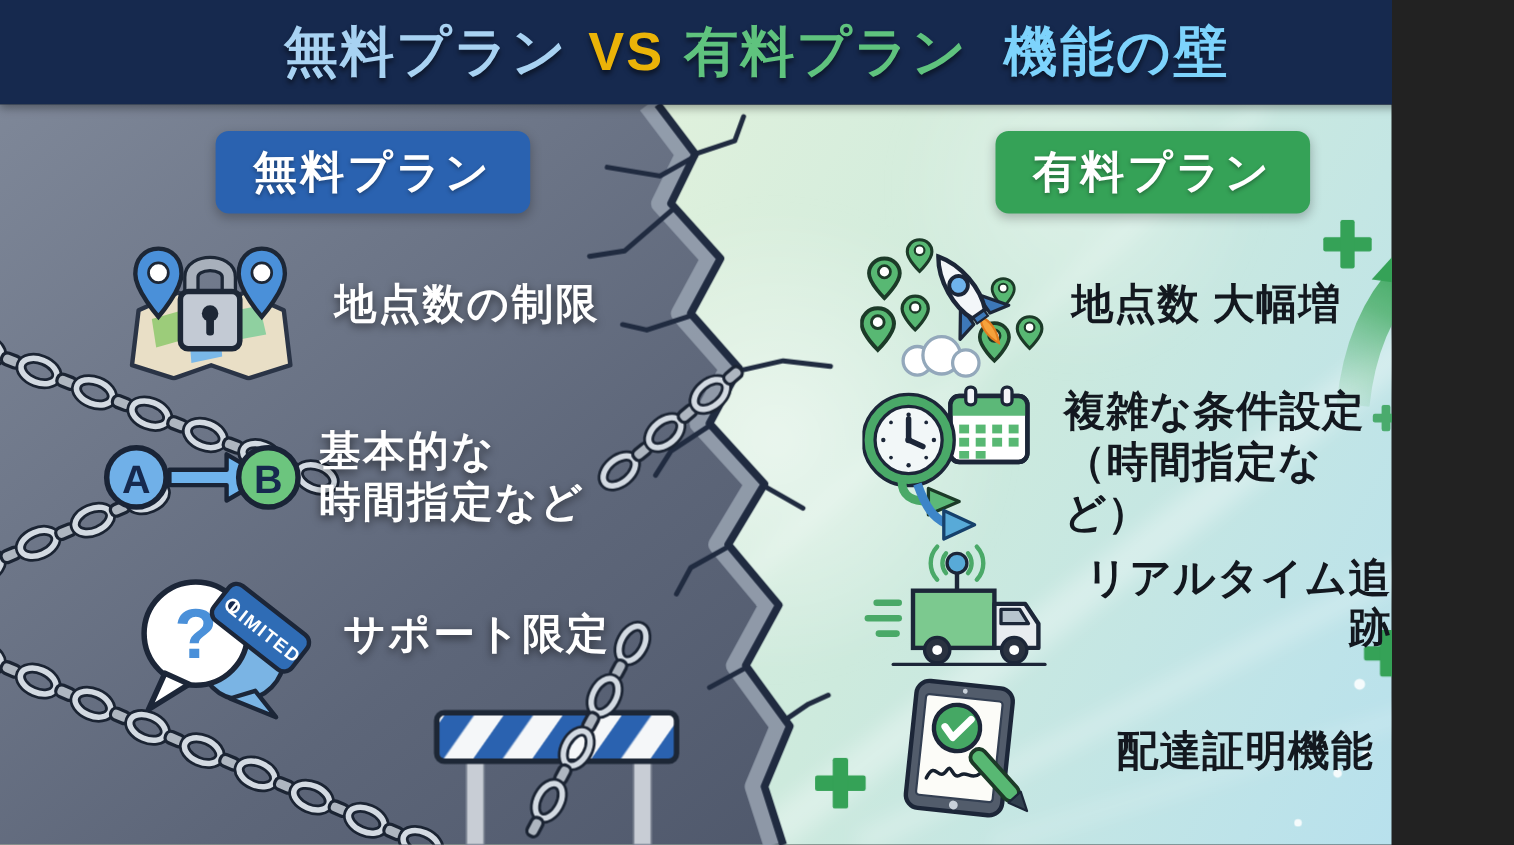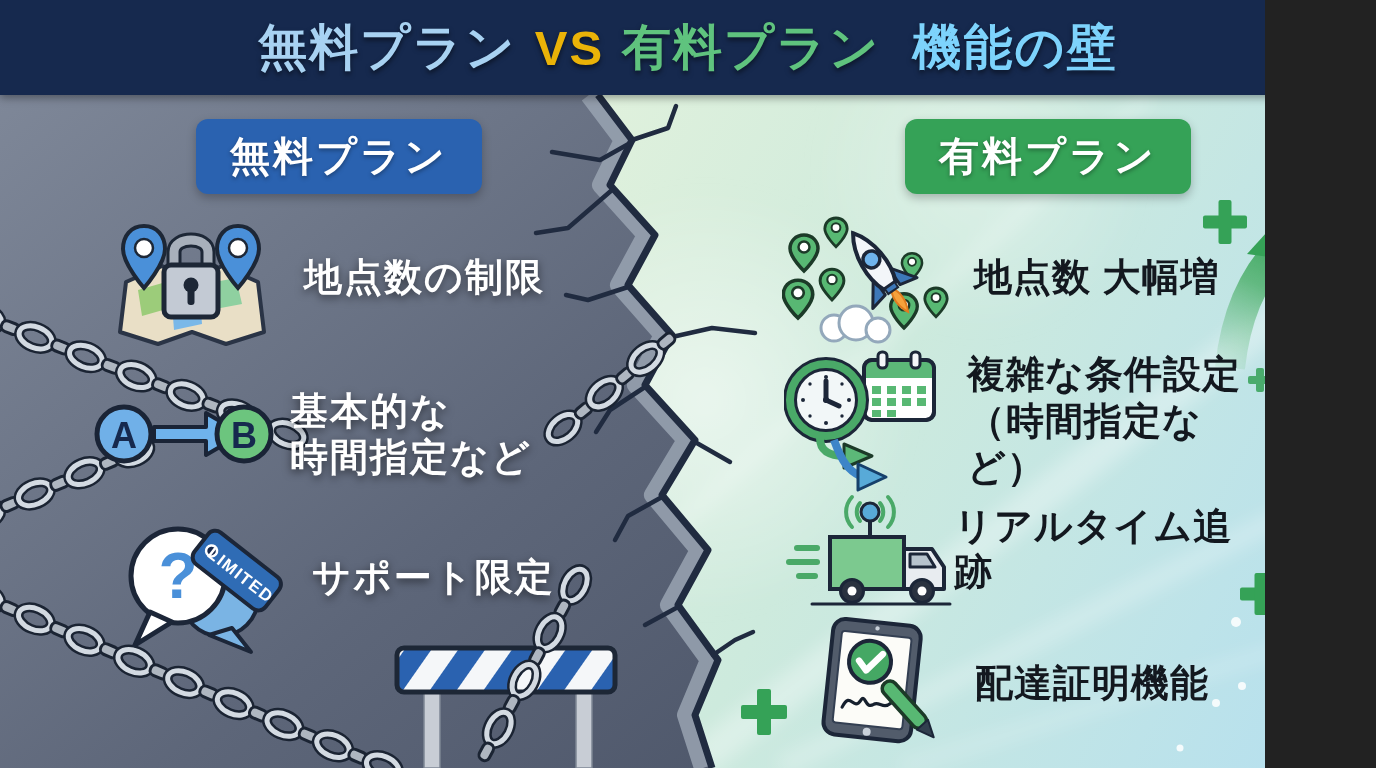--- a/index.html
+++ b/index.html
@@ -531,26 +531,26 @@
         <circle cx="140" cy="106" r="11.5" fill="#2a3240" stroke="#1c2638" stroke-width="3"></circle>
         <circle cx="140" cy="106" r="4.5" fill="#ffffff"></circle>
         <line x1="30" y1="119" x2="168" y2="119" stroke="#1c2638" stroke-width="3" stroke-linecap="round"></line>
       </g>
       <g fill="#4aa968">
         <rect x="12" y="60" width="26" height="6" rx="3"></rect>
         <rect x="4" y="74" width="34" height="6" rx="3"></rect>
         <rect x="14" y="88" width="22" height="6" rx="3"></rect>
       </g>
     </svg>
-    <div class="label label-right" style="">
+    <div class="label label-right" style="margin-left:22px;text-align:right;">
       <span class="lbl-line">リアルタイム追跡</span>
     </div>
   </div>
 
-  <div class="row" style="left:796px;top:616px;">
+  <div class="row" style="left:796px;top:616px;gap:40px;">
     <svg class="icon" width="155" height="135" viewBox="0 0 155 135">
       <g transform="rotate(6 75 65)">
         <rect x="32" y="6" width="88" height="116" rx="12" fill="#525c6b" stroke="#1c2638" stroke-width="4"></rect>
         <rect x="41" y="18" width="70" height="92" rx="3" fill="#fcfcf8" stroke="#333f52" stroke-width="2"></rect>
         <circle cx="76" cy="12" r="2.2" fill="#c9d1da"></circle>
         <circle cx="76" cy="116" r="4" fill="#c9d1da"></circle>
         <circle cx="72" cy="46" r="21" fill="#45a864" stroke="#1c2638" stroke-width="4"></circle>
         <path d="M61,46 L69,55 L84,37" fill="none" stroke="#ffffff" stroke-width="6.5" stroke-linecap="round" stroke-linejoin="round"></path>
         <path d="M49,94 C56,76 60,98 67,85 C71,78 72,94 80,88 C85,84 90,92 97,85" fill="none" stroke="#16202e" stroke-width="3.2" stroke-linecap="round"></path>
       </g>

